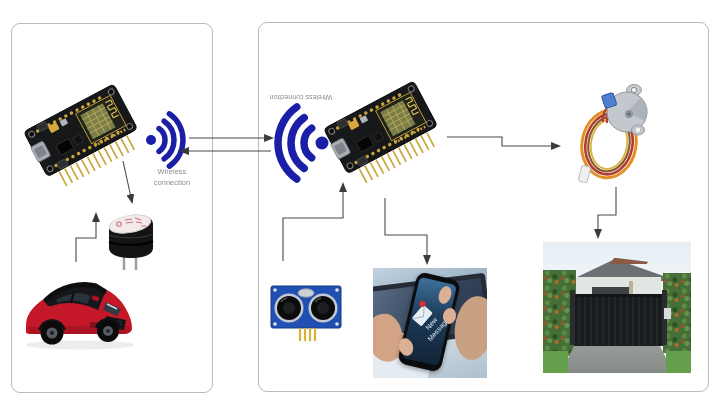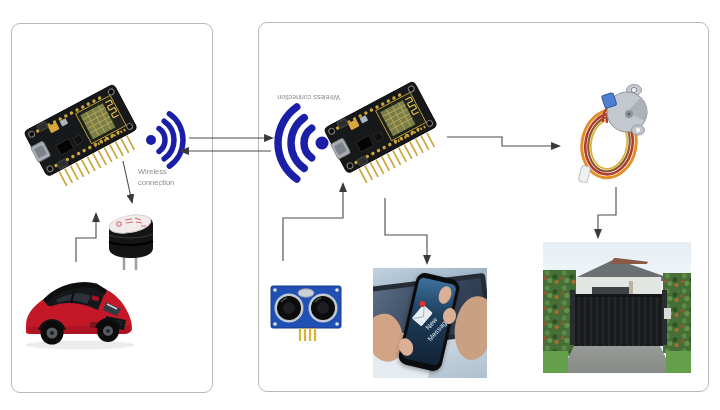--- a/index.html
+++ b/index.html
@@ -2,21 +2,21 @@
 <html><head>
 <meta charset="utf-8">
 <style>
   html,body{margin:0;padding:0;background:#fff;}
   .canvas{position:relative;width:720px;height:410px;background:#fff;overflow:hidden;
           font-family:"Liberation Sans",sans-serif;}
   .panel{position:absolute;background:#fff;border:1.6px solid #b9b9b9;border-radius:9px;z-index:1;}
   .panel.left{left:11px;top:23px;width:200px;height:368px;}
   .panel.right{left:258px;top:22px;width:449px;height:368px;}
   .comp{position:absolute;z-index:2;}
-  .lbl{position:absolute;z-index:3;color:#8d8d8d;line-height:1.4;}
+  .lbl{position:absolute;z-index:3;color:#8d8d8d;text-align:center;line-height:1.4;}
   .lbl.left-wifi{left:138px;top:167px;width:68px;font-size:7.5px;}
   .lbl.right-wifi{left:262px;top:92px;width:78px;font-size:7px;transform:rotate(180deg);}
   .lbl span{display:block;}
   .connectors{position:absolute;left:0;top:0;width:720px;height:410px;z-index:4;pointer-events:none;}
 
   
   .photo{position:absolute;overflow:hidden;z-index:2;}
   .ph{left:373px;top:268px;width:114px;height:110px;}
   .ph-bg{position:absolute;inset:0;background:linear-gradient(160deg,#c2d2e0 0%,#9db4c6 30%,#cdd9e3 62%,#aebfce 100%);}
   .ph-tablet{position:absolute;left:-6px;top:12px;width:122px;height:62px;background:#252c36;transform:rotate(-7deg);border-radius:4px;}

